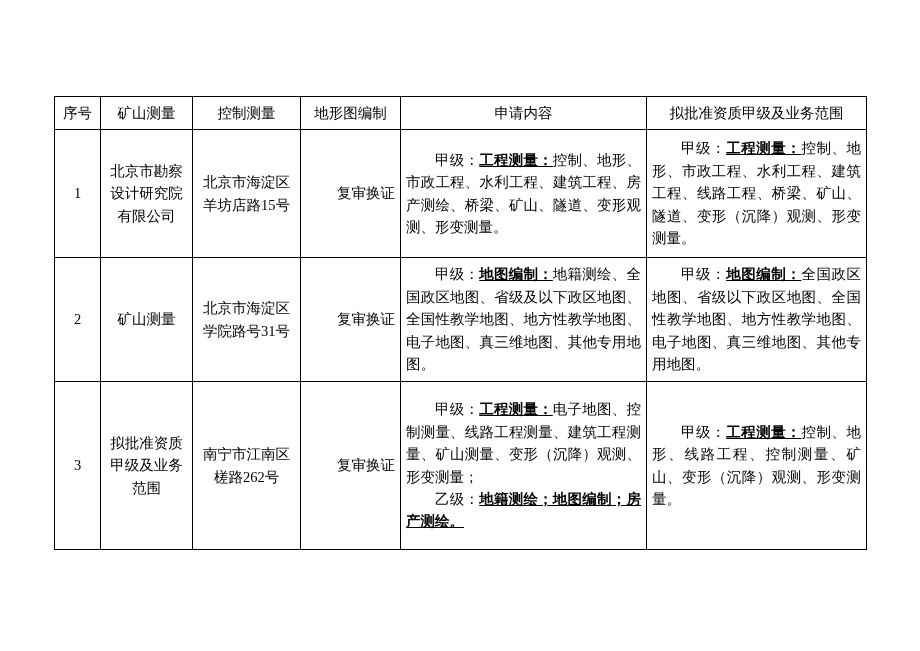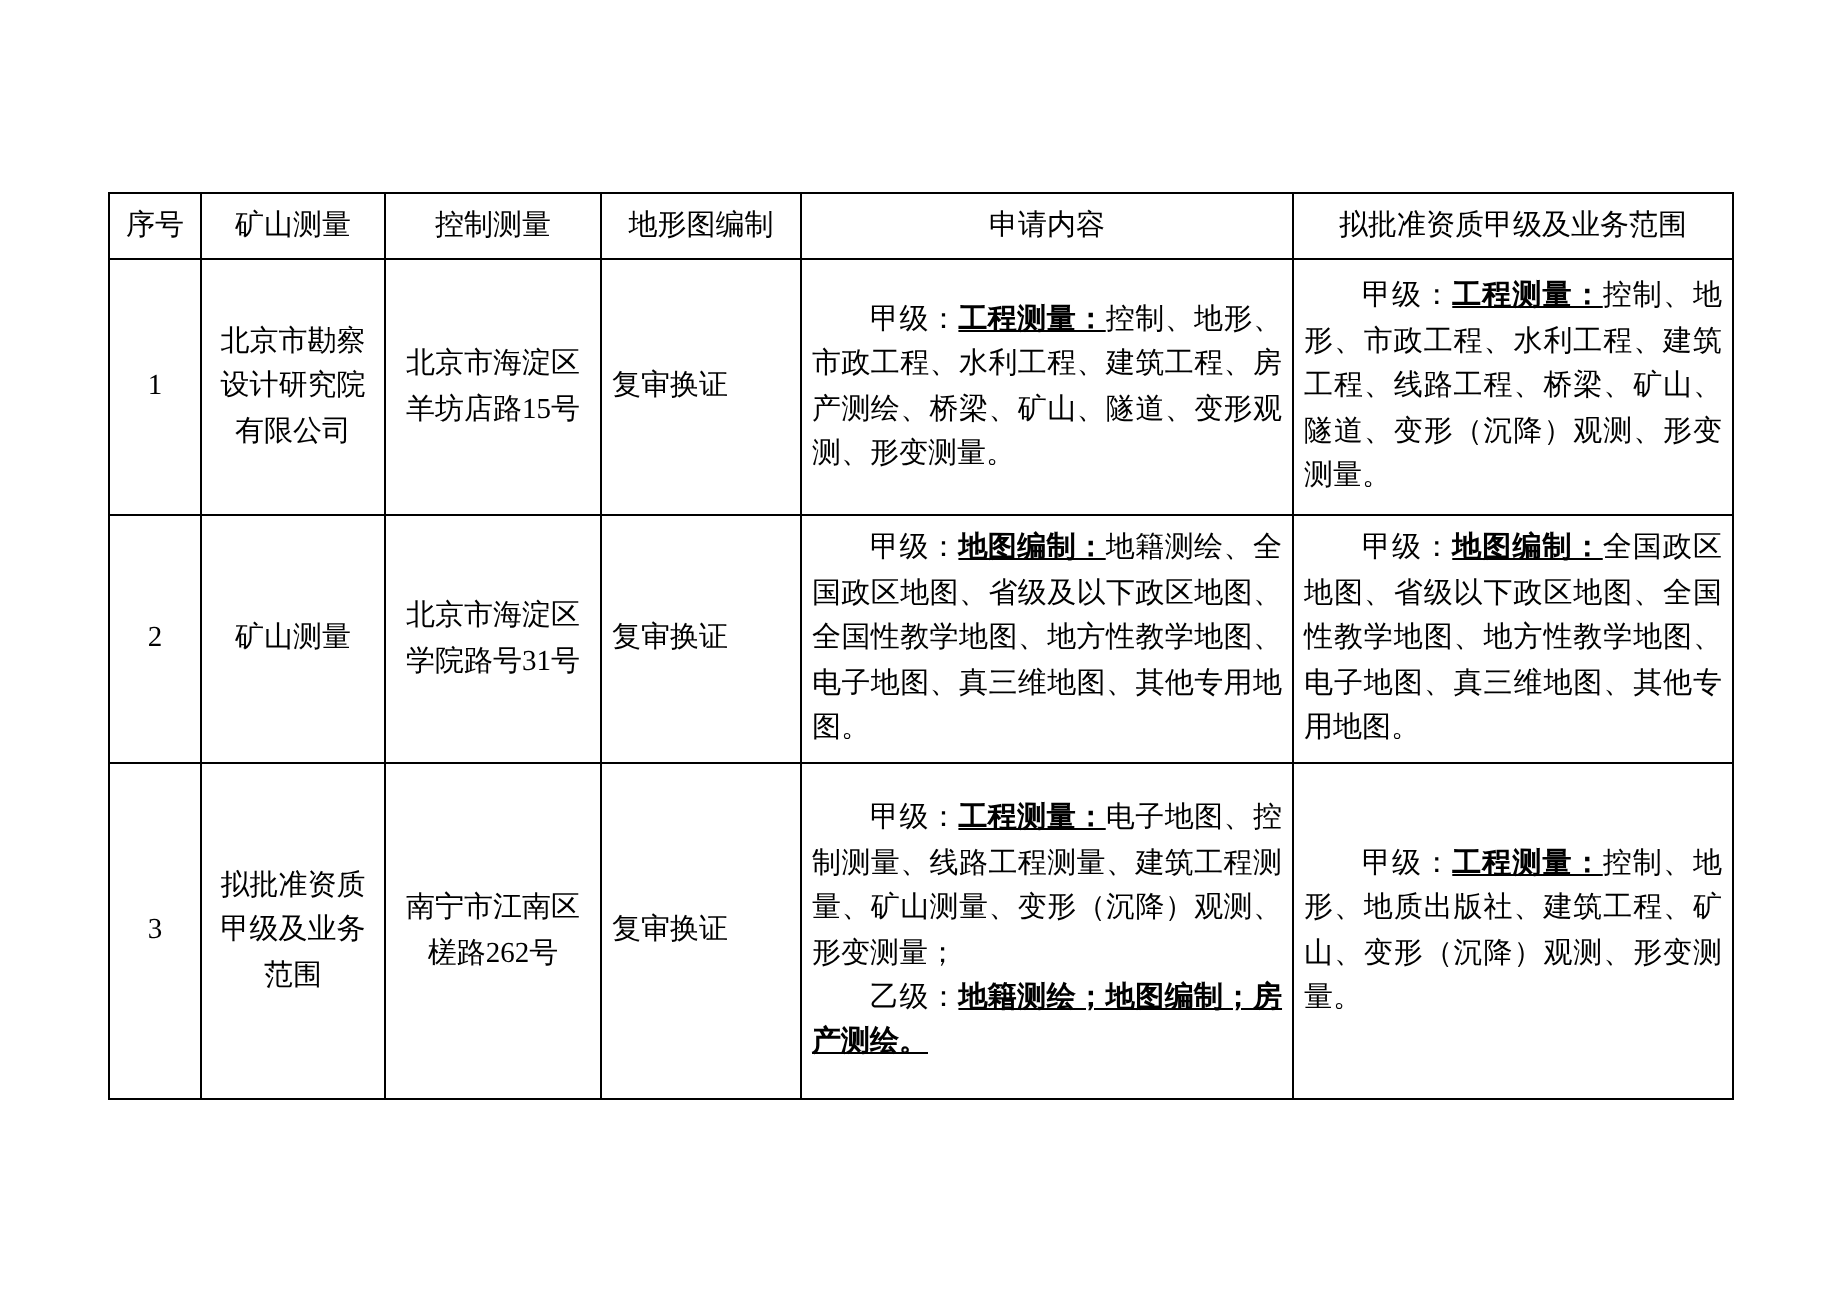--- a/index.html
+++ b/index.html
@@ -63,21 +63,21 @@
   td.seq {
     text-align: center;
     font-size: 15px;
   }
   td.name, td.addr {
     text-align: center;
     font-size: 14.5px;
     line-height: 1.75;
   }
   td.type {
-    text-align: left;
+    text-align: right;
     font-size: 14.5px;
   }
   td.content, td.approve {
     text-align: justify;
     text-justify: inter-ideograph;
     font-size: 14.5px;
     line-height: 1.75;
   }
   td.content p, td.approve p {
     margin: 0;
@@ -152,21 +152,21 @@
         <tr class="row3">
           <td class="seq">3</td>
           <td class="name">拟批准资质甲级及业务范围</td>
           <td class="addr">南宁市江南区槎路262号</td>
           <td class="type">复审换证</td>
           <td class="content">
             <p class="ind"><span>甲级：</span><span class="b u">工程测量：</span><span>电子地图、控制测量、线路工程测量、建筑工程测量、矿山测量、变形（沉降）观测、形变测量；</span></p>
             <p class="ind"><span>乙级：</span><span class="b u">地籍测绘；地图编制；房产测绘。</span><span></span></p>
           </td>
           <td class="approve">
-            <p class="ind"><span>甲级：</span><span class="b u">工程测量：</span><span>控制、地形、地质出版社、建筑工程、矿山、变形（沉降）观测、形变测量。</span></p>
+            <p class="ind"><span>甲级：</span><span class="b u">工程测量：</span><span>控制、地形、线路工程、控制测量、矿山、变形（沉降）观测、形变测量。</span></p>
           </td>
         </tr>
 
       </tbody>
     </table>
   </div>
 
 </div>
 
 </body></html>

